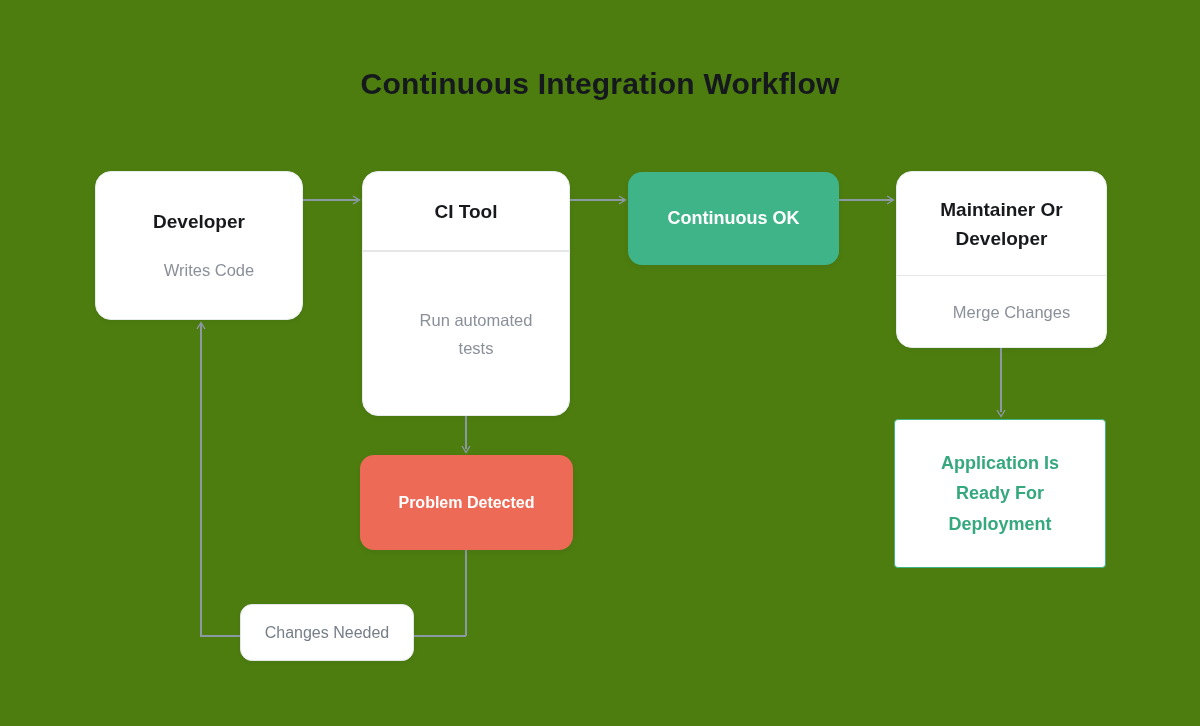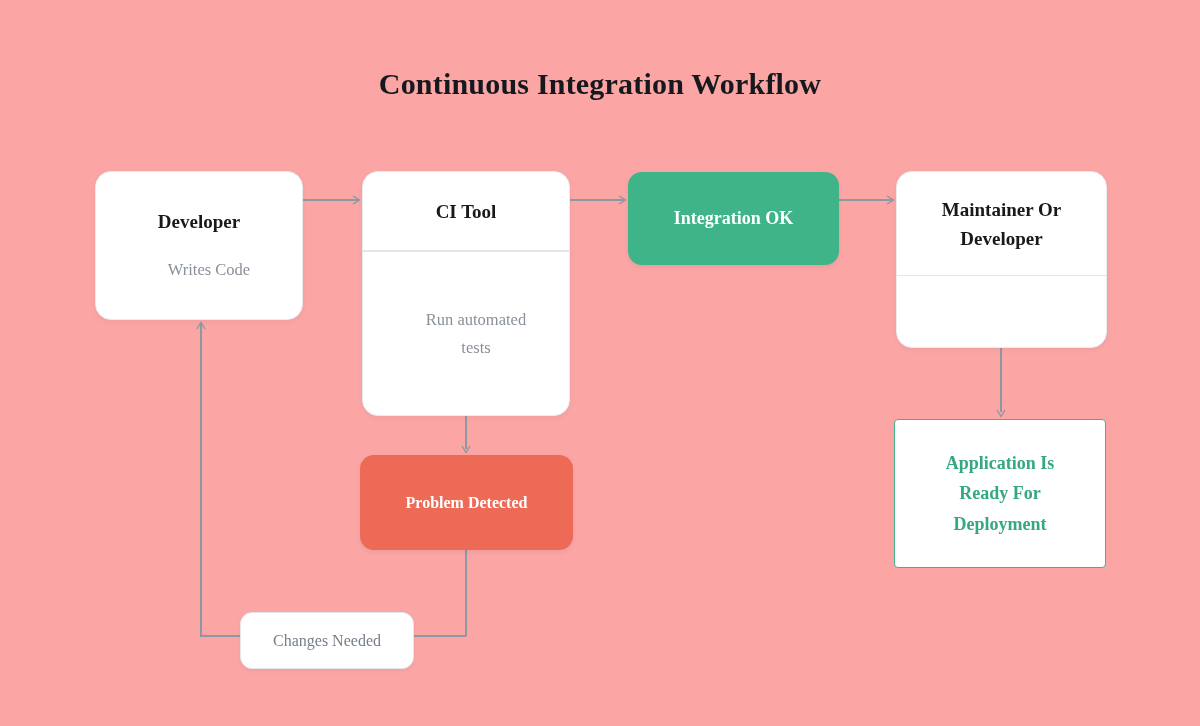--- a/index.html
+++ b/index.html
@@ -1,20 +1,20 @@
 <!DOCTYPE html>
 <html><head>
 <meta charset="utf-8">
 <style>
   html,body{margin:0;padding:0;}
   .canvas{
     position:relative;
     width:1200px;height:726px;
-    background:#fca5a5;
-    font-family:Liberation Serif, serif;
+    background:#4d7c0f;
+    font-family:Liberation Sans, sans-serif;
     overflow:hidden;
   }
   .title{
     position:absolute;left:0;top:64px;width:1200px;
     text-align:center;
     font-size:30px;line-height:40px;font-weight:700;
     color:#15191e;letter-spacing:.2px;
     margin:0;
   }
   
@@ -46,21 +46,20 @@
   .pill.green{background:#3eb488;color:#ffffff;font-size:18px;font-weight:600;box-shadow:0 2px 5px rgba(25,54,71,.08);}
   .pill.red{background:#ec6a56;color:#ffffff;font-size:16px;font-weight:700;box-shadow:0 2px 5px rgba(25,54,71,.08);}
   .pill.outline-green{
     background:#ffffff;border:1.5px solid #3eb488;color:#35a87e;
     font-size:18px;font-weight:700;line-height:30.5px;border-radius:4px;
   }
   .pill.plain{
     background:#ffffff;border:1px solid #e4e7ea;color:#757e89;
     font-size:16px;font-weight:400;border-radius:12px;
     box-shadow:0 2px 4px rgba(25,54,71,.05);
-    margin-top:8px;
   }
   
   .cline{position:absolute;background:#8b99a4;}
   .ah{position:absolute;width:12px;height:12px;}
   .ah path{fill:none;stroke:#8b99a4;stroke-width:1.4;}
 </style>
 </head>
 <body>
 
 <div class="canvas">
@@ -102,27 +101,28 @@
 
   <div class="node" style="left:362px;top:171px;width:208px;height:245px">
     <div class="node-title" style="height:78px">CI Tool</div>
     <div class="divider"></div>
     <div class="divider"></div>
     <div class="node-body" style="flex:1">Run automated
 tests</div>
   </div>
 
   <div class="pill green" style="left:628px;top:172px;width:211px;height:93px">
-    <span>Integration OK</span>
+    <span>Continuous OK</span>
   </div>
 
   <div class="node" style="left:896px;top:171px;width:211px;height:177px">
     <div class="node-title" style="height:103px">Maintainer Or
 Developer</div>
     <div class="divider"></div>
+    <div class="node-body" style="flex:1">Merge Changes</div>
   </div>
 
   <div class="pill outline-green" style="left:894px;top:419px;width:212px;height:149px">
     <span>Application Is
 Ready For
 Deployment</span>
   </div>
 
   <div class="pill red" style="left:360px;top:455px;width:213px;height:95px">
     <span>Problem Detected</span>

